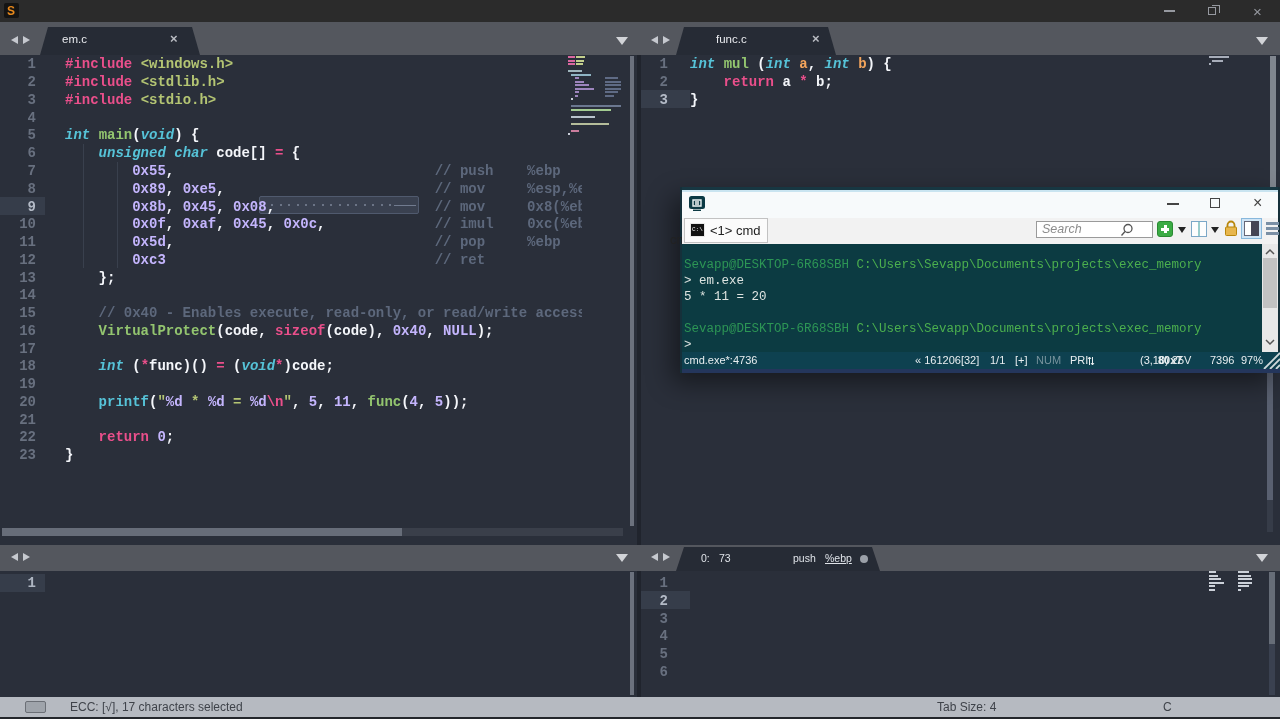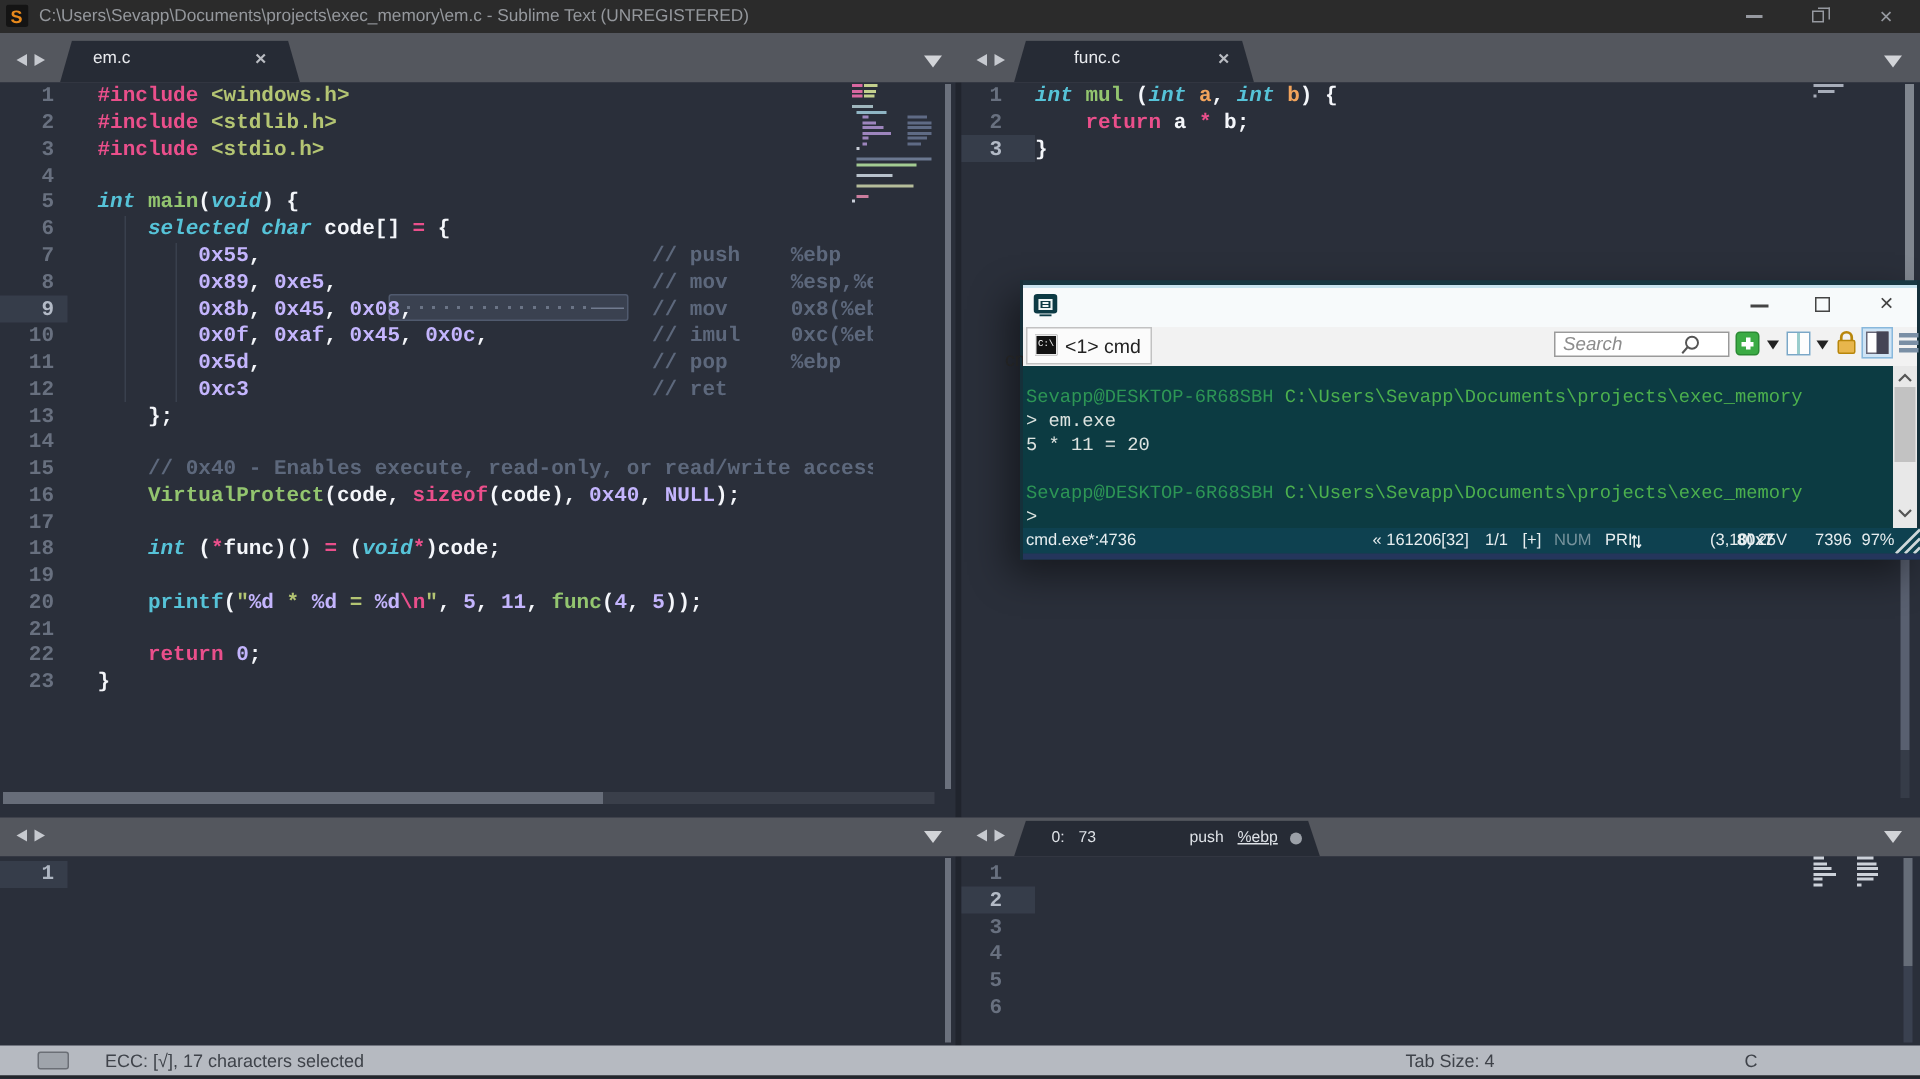--- a/index.html
+++ b/index.html
@@ -24,21 +24,20 @@
 .tab { position:absolute; background:#262b35; color:#e6e9ee; font-size:12px; }
 .mrow { position:absolute; height:2px; }
 </style></head><body>
 <div id="root">
 
 <div class="abs" style="top:0;left:0;width:1280px;height:22px;background:#2b2b2b;"></div>
 <svg class="abs" style="left:4px;top:3px;" width="15" height="15" viewBox="0 0 15 15">
   <rect x="0" y="0" width="15" height="15" rx="2" fill="#141414"></rect>
   <text x="3" y="12" font-family="Liberation Sans" font-weight="bold" font-size="12" fill="#e8891c">S</text>
 </svg>
-<div class="abs" style="left:26px;top:4.5px;font-size:11.5px;color:#95989d;">C:\Users\Sevapp\Documents\projects\exec_memory\em.c - Sublime Text (UNREGISTERED)</div>
 <div class="abs" style="left:1164px;top:10px;width:11px;height:1.5px;background:#9699a0;"></div>
 <div class="abs" style="left:1208px;top:6.5px;width:8px;height:8px;border:1.2px solid #9699a0;"></div>
 <div class="abs" style="left:1211.5px;top:4.5px;width:8px;height:8px;border:1.2px solid #9699a0;border-left:none;border-bottom:none;"></div>
 <div class="abs" style="left:1253px;top:3px;font-size:15px;color:#9699a0;">×</div>
 
 <div class="abs" style="top:22px;left:0;width:1280px;height:33px;background:#54575e;"></div>
 <div class="tri-l" style="left:11px;top:36px;"></div>
 <div class="tri-r" style="left:23px;top:36px;"></div>
 <div class="tri-d" style="left:616px;top:37px;"></div>
 <div class="tri-l" style="left:651px;top:36px;"></div>
@@ -86,21 +85,21 @@
 <div class="abs" style="left:117px;top:162px;width:1px;height:106px;background:#39404d;"></div>
 <div class="abs" style="left:259px;top:196px;width:160px;height:18px;background:#3a4150;border:1px solid #505a6e;border-radius:2px;"></div>
 <div class="abs" style="left:263px;top:204px;width:130px;height:2px;background-image:repeating-linear-gradient(to right,#6b7486 0,#6b7486 2px,transparent 2px,transparent 8.4px);"></div>
 <div class="abs" style="left:394px;top:204.5px;width:22px;height:1.5px;background:#717b8f;"></div>
 <div class="abs" style="top:55px;left:16px;width:566px;height:472px;overflow:hidden;">
 <pre style="left:49px;top:1.4px;"><span class="k">#include</span> <span class="s">&lt;windows.h&gt;</span>
 <span class="k">#include</span> <span class="s">&lt;stdlib.h&gt;</span>
 <span class="k">#include</span> <span class="s">&lt;stdio.h&gt;</span>
 
 <span class="t">int</span> <span class="f">main</span>(<span class="t">void</span>) {
-    <span class="t">selected</span> <span class="t">char</span> code[] <span class="k">=</span> {
+    <span class="t">unsigned</span> <span class="t">char</span> code[] <span class="k">=</span> {
         <span class="n">0x55</span>,                               <span class="c">// push    %ebp</span>
         <span class="n">0x89</span>, <span class="n">0xe5</span>,                         <span class="c">// mov     %esp,%ebp</span>
         <span class="n">0x8b</span>, <span class="n">0x45</span>, <span class="n">0x08</span>,                   <span class="c">// mov     0x8(%ebp),%eax</span>
         <span class="n">0x0f</span>, <span class="n">0xaf</span>, <span class="n">0x45</span>, <span class="n">0x0c</span>,             <span class="c">// imul    0xc(%ebp),%eax</span>
         <span class="n">0x5d</span>,                               <span class="c">// pop     %ebp</span>
         <span class="n">0xc3</span>                                <span class="c">// ret</span>
     };
 
     <span class="c">// 0x40 - Enables execute, read-only, or read/write access</span>
     <span class="f">VirtualProtect</span>(code, <span class="k">sizeof</span>(code), <span class="n">0x40</span>, <span class="n">NULL</span>);

